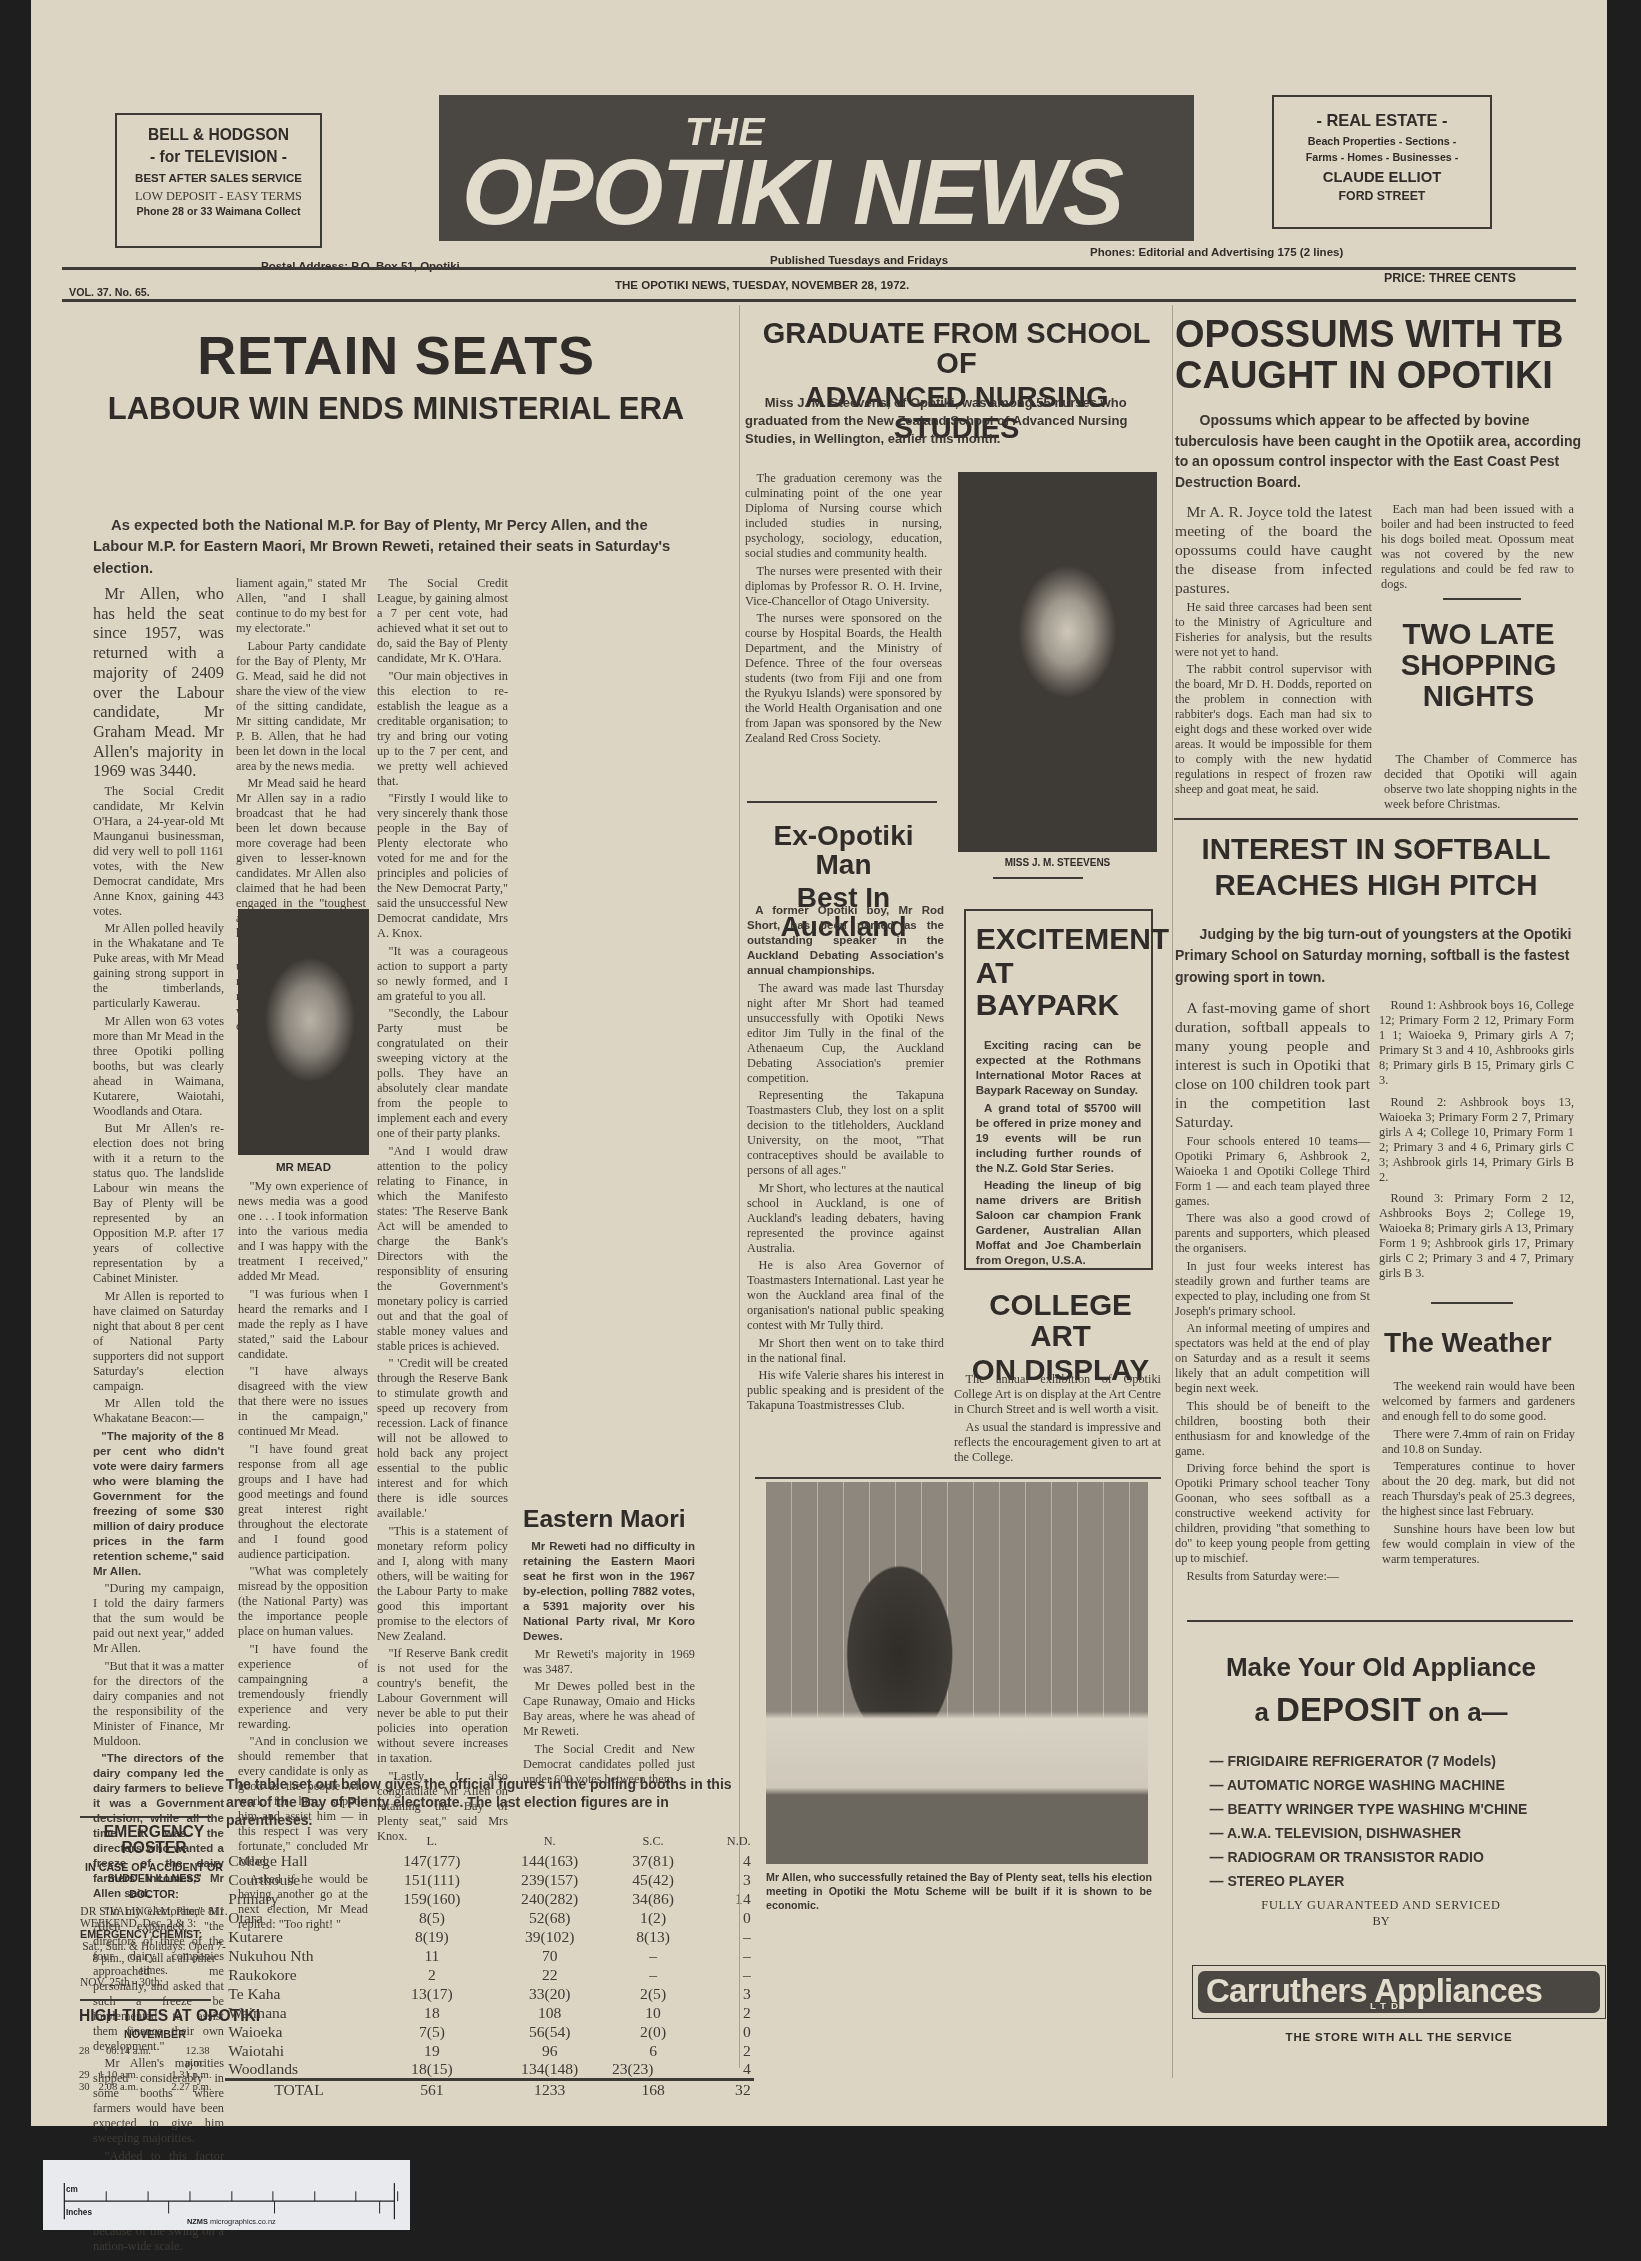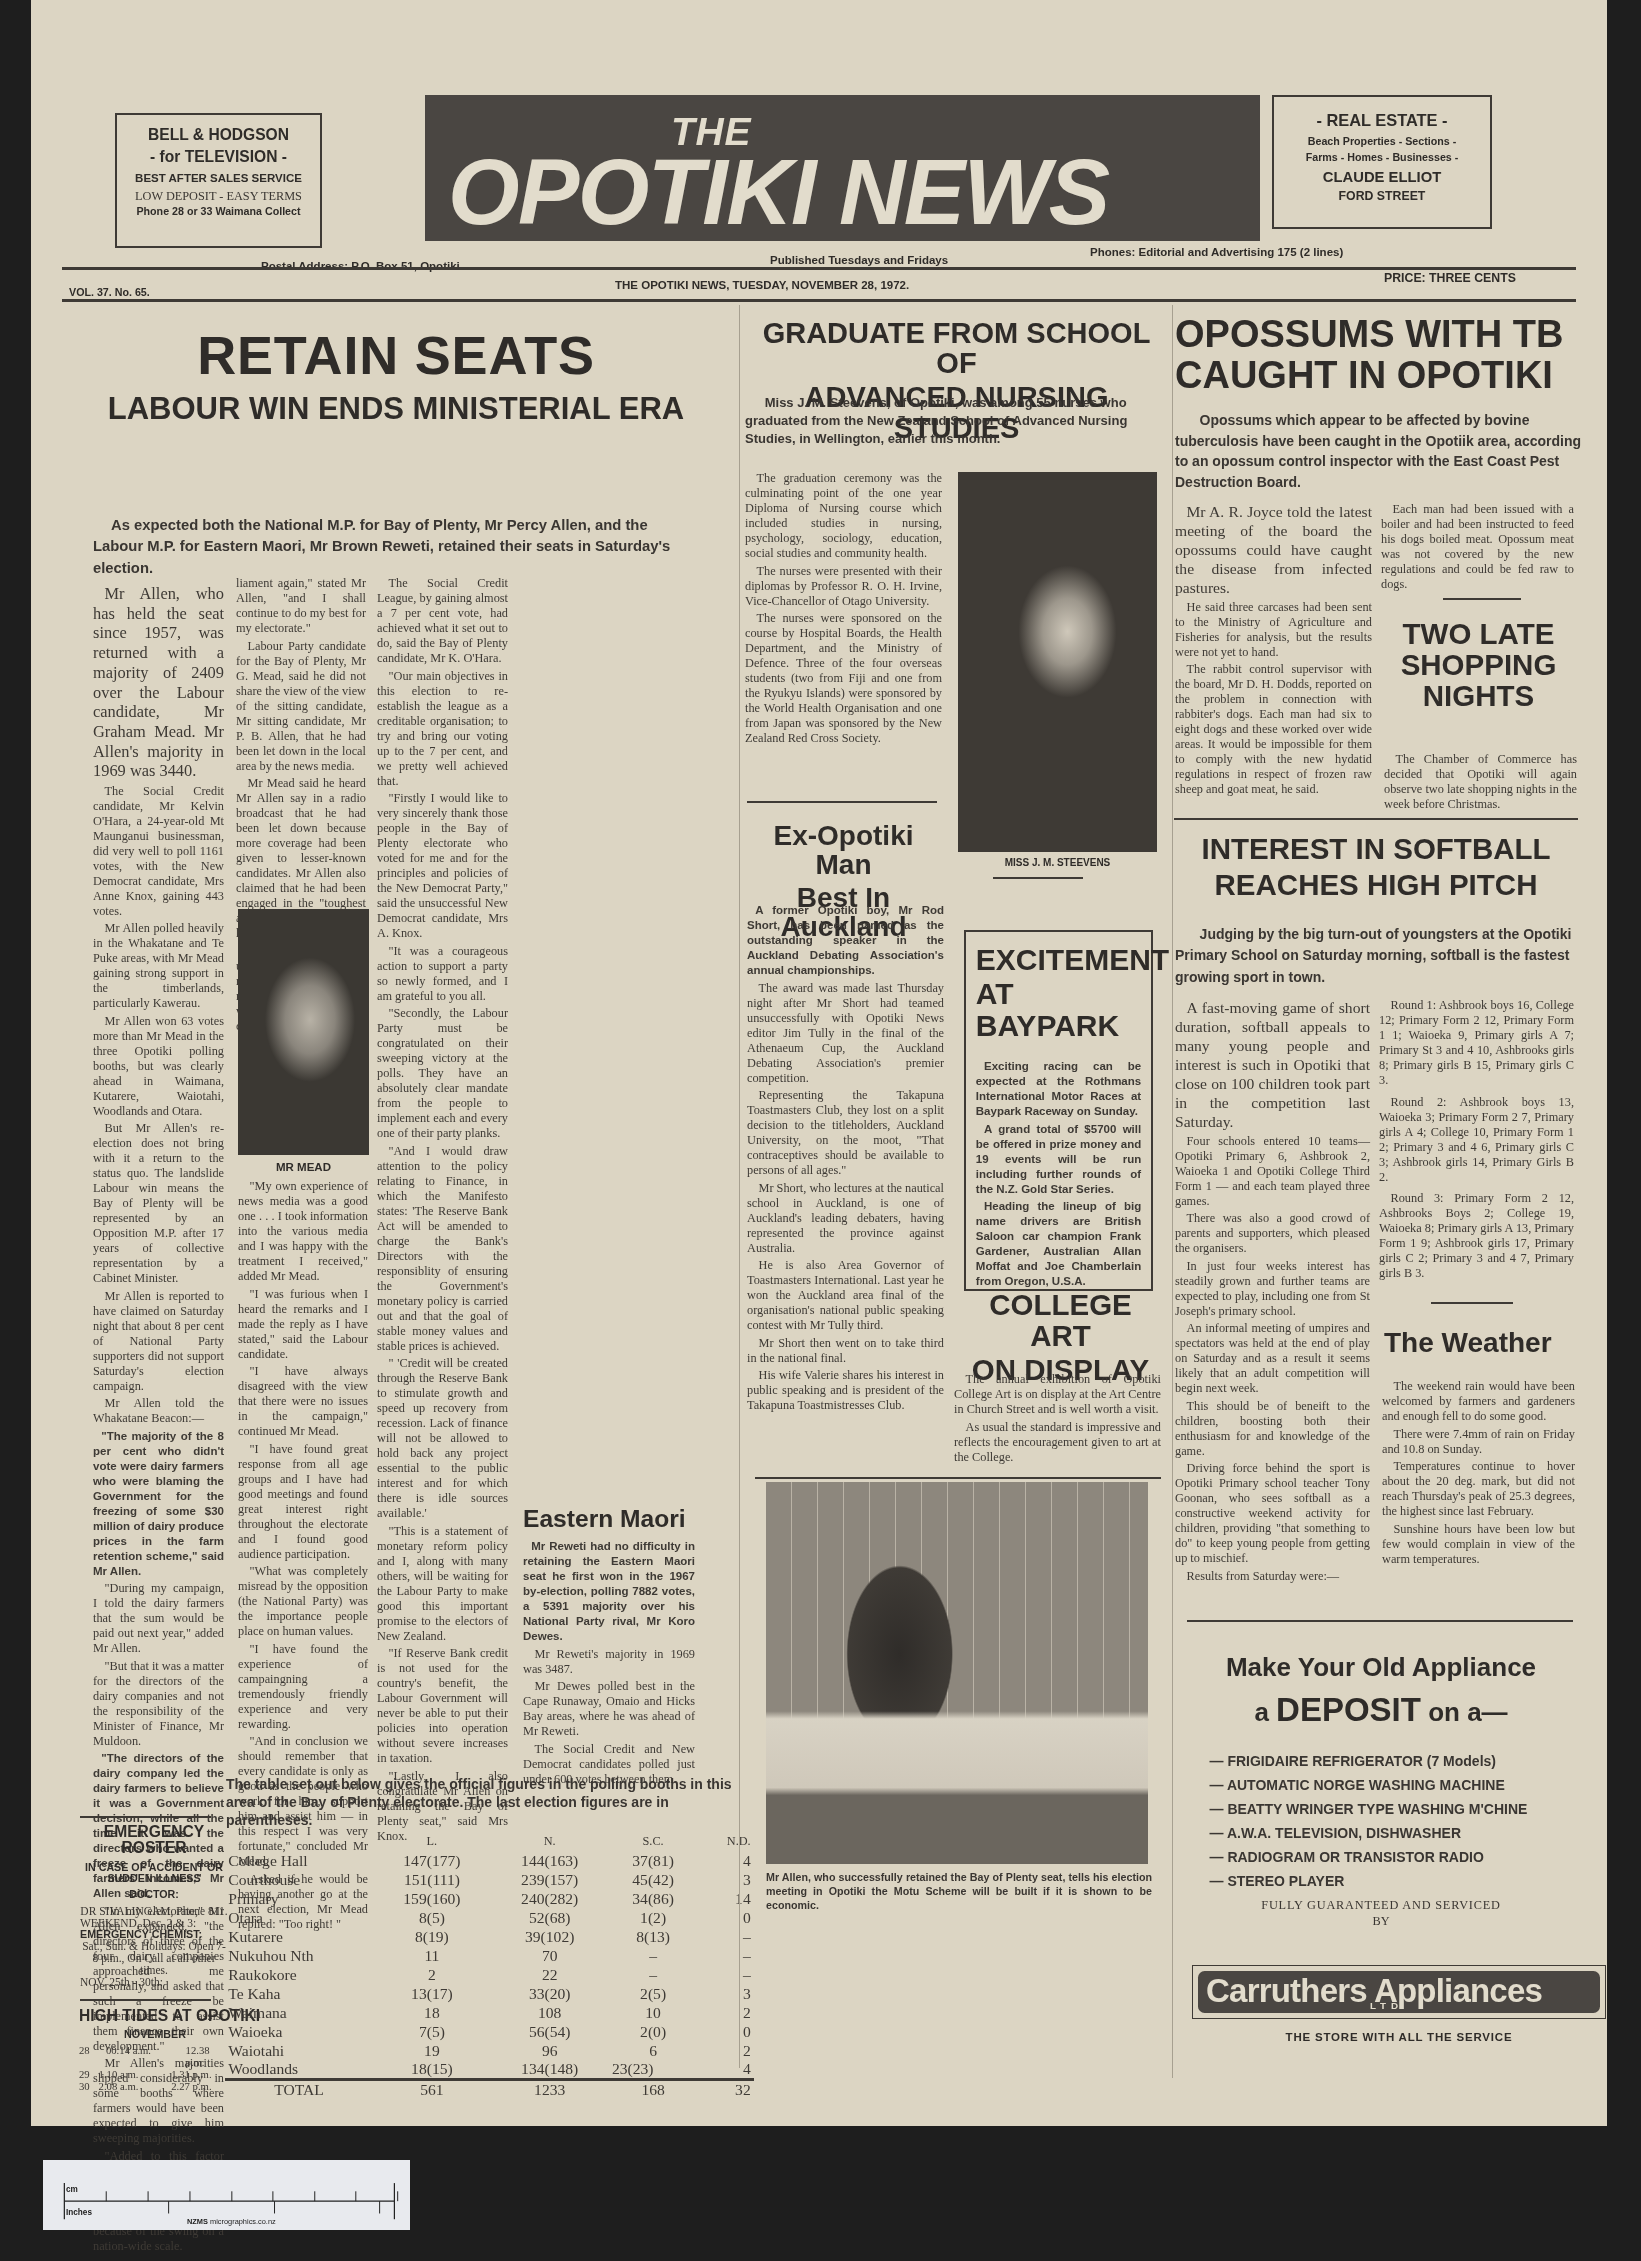--- a/index.html
+++ b/index.html
@@ -27,21 +27,21 @@
 <div class="page">
 
   <div class="box" style="left:84px; top:113px; width:207px; height:135px; text-align:center; padding-top:11.5px;">
     <div class="hd" style="font-size:15.6px;">BELL &amp; HODGSON</div>
     <div class="hd" style="font-size:15.6px; margin-top:6.6px;">- for TELEVISION -</div>
     <div class="hd" style="font-size:11.5px; margin-top:6.6px;">BEST AFTER SALES SERVICE</div>
     <div style="font-size:12.3px; margin-top:4.9px;">LOW DEPOSIT - EASY TERMS</div>
     <div class="hd" style="font-size:10.7px; margin-top:1.6px;">Phone 28 or 33 Waimana Collect</div>
   </div>
 
-  <div class="mast" style="left:394px; top:95px; width:835px; height:146px;">
+  <div class="mast" style="left:408px; top:95px; width:755px; height:146px;">
     <div style="position:absolute; left:246px; top:14.8px; font-family:'Liberation Sans',sans-serif; font-weight:bold; font-style:italic; font-size:39px; color:#e2dccc; letter-spacing:0.8px;">THE</div>
     <div style="position:absolute; left:23px; top:51px; font-family:'Liberation Sans',sans-serif; font-weight:bold; font-style:italic; font-size:92px; color:#e2dccc; letter-spacing:-1.6px; line-height:1; white-space:nowrap;">OPOTIKI NEWS</div>
   </div>
 
   <div class="box" style="left:1241px; top:95px; width:220px; height:134px; text-align:center; padding-top:14.8px;">
     <div class="hd" style="font-size:16.4px;">- REAL ESTATE -</div>
     <div class="hd" style="font-size:10.7px; margin-top:6.6px;">Beach Properties - Sections -</div>
     <div class="hd" style="font-size:10.7px; margin-top:4.9px;">Farms - Homes - Businesses -</div>
     <div class="hd" style="font-size:14.8px; margin-top:6.6px;">CLAUDE ELLIOT</div>
     <div class="hd" style="font-size:12.3px; margin-top:4.9px;">FORD STREET</div>
@@ -288,21 +288,21 @@
     <p class="b">A former Opotiki boy, Mr Rod Short, has been named as the outstanding speaker in the Auckland Debating Association's annual championships.</p>
     <p>The award was made last Thursday night after Mr Short had teamed unsuccessfully with Opotiki News editor Jim Tully in the final of the Athenaeum Cup, the Auckland Debating Association's premier competition.</p>
     <p>Representing the Takapuna Toastmasters Club, they lost on a split decision to the titleholders, Auckland University, on the moot, "That contraceptives should be available to persons of all ages."</p>
     <p>Mr Short, who lectures at the nautical school in Auckland, is one of Auckland's leading debaters, having represented the province against Australia.</p>
     <p>He is also Area Governor of Toastmasters International. Last year he won the Auckland area final of the organisation's national public speaking contest with Mr Tully third.</p>
     <p>Mr Short then went on to take third in the national final.</p>
     <p>His wife Valerie shares his interest in public speaking and is president of the Takapuna Toastmistresses Club.</p>
   </div>
 
   <div class="rule" style="left:962px; top:877px; width:90px; height:1.6px;"></div>
-  <div class="box" style="left:933px; top:909px; width:189px; height:361px; padding:11.5px 9.8px;margin-top:21px;">
+  <div class="box" style="left:933px; top:909px; width:189px; height:361px; padding:11.5px 9.8px;">
     <div class="hd" style="font-size:30px; text-align:left;">EXCITEMENT</div>
     <div class="hd" style="font-size:30px; text-align:left; margin-top:3.3px;">AT BAYPARK</div>
     <div class="body" style="margin-top:18px;">
       <p class="b">Exciting racing can be expected at the Rothmans International Motor Races at Baypark Raceway on Sunday.</p>
       <p class="b">A grand total of $5700 will be offered in prize money and 19 events will be run including further rounds of the N.Z. Gold Star Series.</p>
       <p class="b">Heading the lineup of big name drivers are British Saloon car champion Frank Gardener, Australian Allan Moffat and Joe Chamberlain from Oregon, U.S.A.</p>
     </div>
   </div>
 
   <div class="abs hd" style="left:927px; top:1290px; width:205px;">

